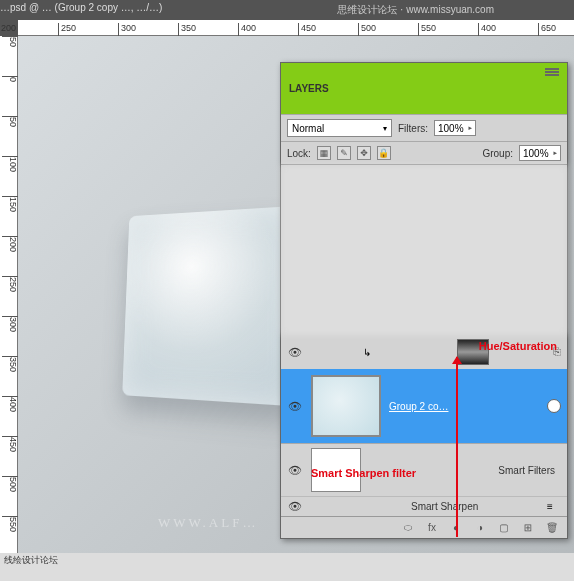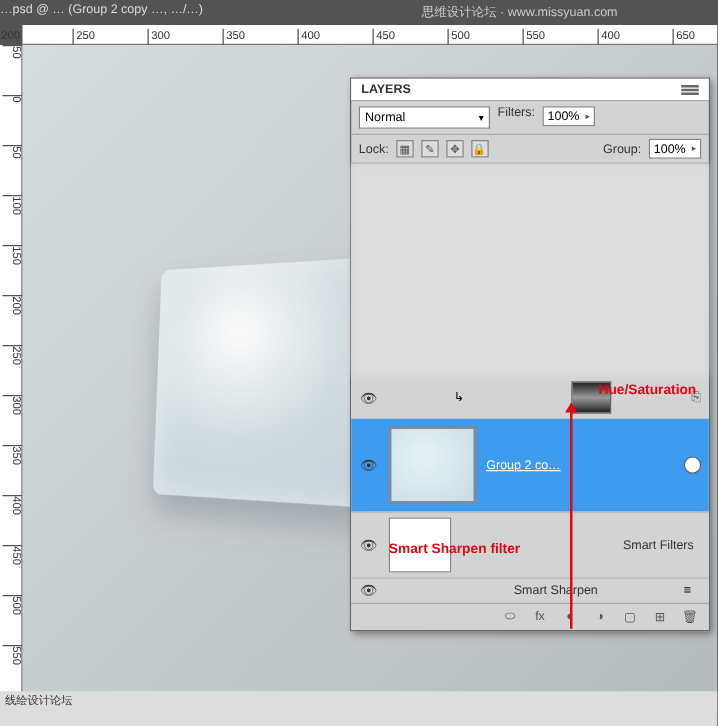--- a/index.html
+++ b/index.html
@@ -15,26 +15,26 @@
   .canvas-area { position:absolute; top:36px; left:18px; right:0; bottom:10px; background:linear-gradient(135deg,#d8dde0 0%,#b5babd 100%); display:flex; align-items:center; justify-content:flex-start; padding-left:100px; }
   .ice-cube { width:180px; height:190px; border-radius:8px; background:radial-gradient(circle at 40% 30%, rgba(255,255,255,.9), rgba(220,235,240,.5) 50%, rgba(190,210,220,.6)); box-shadow:0 15px 25px rgba(80,90,100,.3), inset 0 0 30px rgba(255,255,255,.5); transform:perspective(400px) rotateY(-15deg) rotateX(5deg); }
   
   .watermark { position:absolute; bottom:40px; left:140px; color:rgba(255,255,255,.4); font-size:13px; letter-spacing:3px; font-family:Georgia,serif; }
   .watermark2 { position:absolute; top:3px; right:80px; color:#ccc; font-size:10px; }
   
   .statusbar { position:absolute; bottom:0; left:0; right:0; height:28px; background:#ddd; font-size:9px; color:#333; padding:1px 4px; display:flex; gap:12px; }
   
   
   .layers-panel { position:absolute; top:62px; right:6px; width:288px; background:#d3d3d3; border:1px solid #666; box-shadow:2px 2px 6px rgba(0,0,0,.4); font-size:10px; }
-  .panel-tab { background:#ffffff; padding:3px 8px; }
+  .panel-tab { background:#84cc16; padding:20px 8px; }
   .panel-tab span { font-weight:bold; color:#333; font-size:10px; }
   .panel-menu { position:absolute; top:4px; right:6px; width:18px; height:12px; cursor:pointer; }
   .panel-menu::before { content:""; display:block; width:14px; height:2px; background:#666; box-shadow:0 3px 0 #666,0 6px 0 #666; margin-left:2px; margin-top:1px; }
   
-  .blend-row { display:flex; align-items:flex-start; padding:4px 6px; gap:6px; border-top:1px solid #aaa; }
+  .blend-row { display:flex; align-items:center; padding:4px 6px; gap:6px; border-top:1px solid #aaa; }
   .blend-select { flex:0 0 105px; height:18px; background:#fff; border:1px solid #888; font-size:10px; padding:1px 4px; display:flex; align-items:center; justify-content:space-between; }
   .blend-select::after{content:"▾"; font-size:8px;}
   .lbl { color:#333; font-size:10px; }
   .pct-box { width:42px; height:16px; background:#fff; border:1px solid #888; font-size:10px; padding:1px 3px; display:flex; align-items:center; justify-content:space-between; }
   .pct-box::after{content:"▸"; font-size:7px; color:#555;}
   
   .lock-row { display:flex; align-items:center; padding:3px 6px; gap:6px; border-top:1px solid #aaa; border-bottom:1px solid #999; }
   .lock-icons { display:flex; gap:6px; }
   .lock-ico { width:14px; height:14px; border:1px solid #888; background:#ddd; display:flex; align-items:center; justify-content:center; font-size:9px; color:#555; }
   
@@ -101,20 +101,21 @@
   <span class="tick" style="top:280px">300</span>
   <span class="tick" style="top:320px">350</span>
   <span class="tick" style="top:360px">400</span>
   <span class="tick" style="top:400px">450</span>
   <span class="tick" style="top:440px">500</span>
   <span class="tick" style="top:480px">550</span>
 </div>
 
 <div class="canvas-area">
   <div class="ice-cube"></div>
+  <div class="watermark">WWW.ALF…</div>
 </div>
 
 <div class="statusbar">
   <span>线绘设计论坛</span>
 </div>
 
 <div class="layers-panel">
   <div class="panel-tab">
     <span>LAYERS</span>
     <div class="panel-menu"></div>

